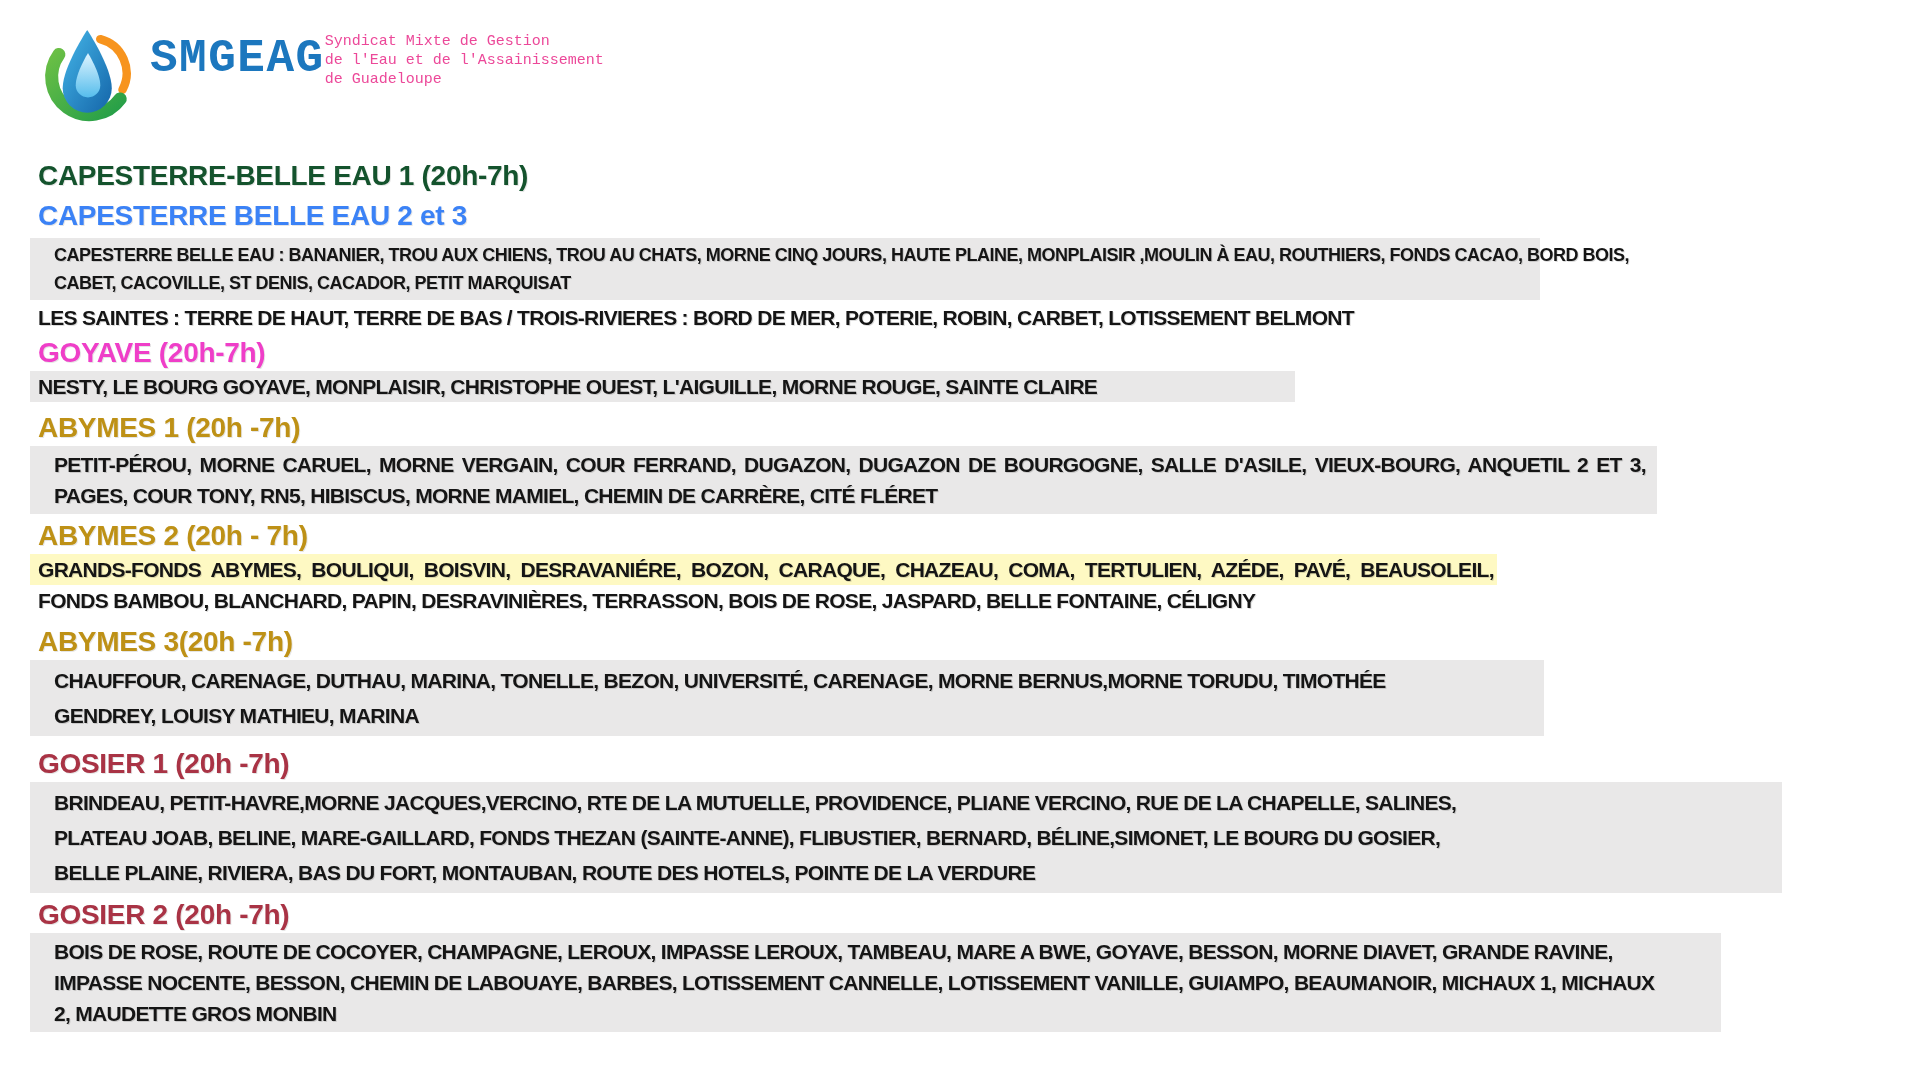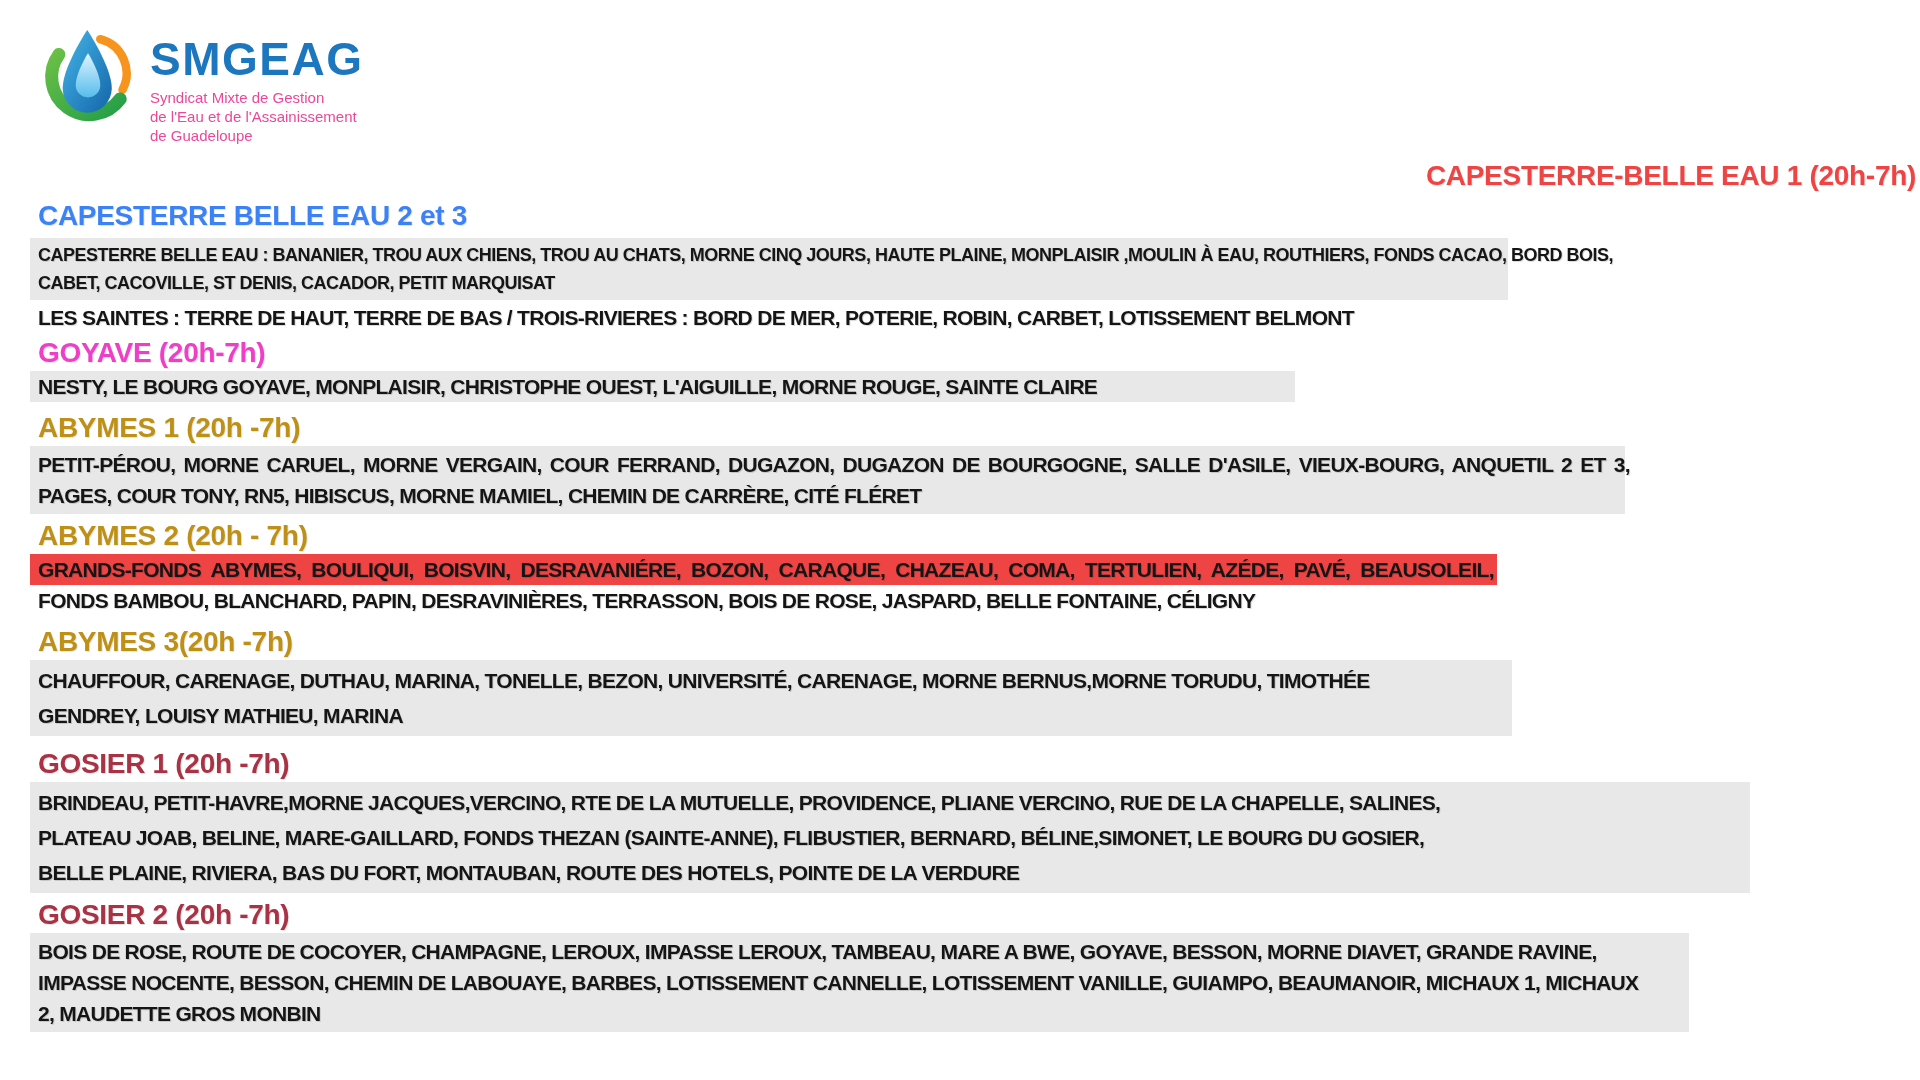--- a/index.html
+++ b/index.html
@@ -5,48 +5,48 @@
   html,body{margin:0;padding:0;}
   body{
     width:1920px;height:1080px;overflow:hidden;background:#ffffff;
     font-family:"Liberation Sans","DejaVu Sans",sans-serif;
   }
   .page{position:relative;width:1920px;height:1080px;}
 
   
   .logo{position:absolute;top:26px;left:42px;display:flex;align-items:flex-start;gap:16px;}
   .logo-icon{width:92px;height:106px;flex:0 0 auto;}
-  .logo-text{display:flex;flex-direction:column;}
+  .logo-text{display:flex;flex-direction:row;font-family:Liberation Mono, monospace;}
   .brand{font-size:46px;font-weight:800;color:#1C77BE;letter-spacing:1.5px;line-height:1;margin-top:10px;}
   .tagline{margin-top:7px;font-size:15px;line-height:1.25;color:#ec4899;font-weight:500;}
 
   
   .content{position:absolute;left:30px;top:162px;width:1886px;}
   .hdr{
     margin:0;padding:0 0 0 8px;font-size:28px;font-weight:800;line-height:28px;
     letter-spacing:-0.3px;white-space:nowrap;text-shadow:1px 1px 0 rgba(0,0,0,0.10);
   }
-  .t-blue{color:#ef4444;text-align:right;}
+  .t-blue{color:#14532d;}
   .t-pink{color:#3b82f6;}
   .t-magenta{color:#EF3EC8;}
   .t-gold{color:#BE9116;}
   .t-red{color:#A93345;}
 
   .line{
     font-weight:700;color:#151515;white-space:nowrap;
     font-size:21px;letter-spacing:-0.7px;line-height:29px;padding:1px 8px;
     text-shadow:1px 1px 0 rgba(0,0,0,0.14);
   }
   .small .line{font-size:18px;letter-spacing:-0.5px;line-height:26px;}
   .lh-tall .line{line-height:33px;}
   .spread{word-spacing:3px;}
   .spread-wide{word-spacing:5px;}
   .bg-gray{background:#E9E8E8;}
-  .bg-cream{background:#ef4444;}
-  .block{padding:3px 0;}
+  .bg-cream{background:#fef9c3;}
+  .block{padding:3px 16px;}
 
   .mt2{margin-top:2px;}.mt4{margin-top:4px;}.mt6{margin-top:6px;}
   .mt8{margin-top:8px;}.mt12{margin-top:12px;}
   .mt14{margin-top:14px;}
 </style>
 </head>
 <body>
 
 <div class="page">
 

